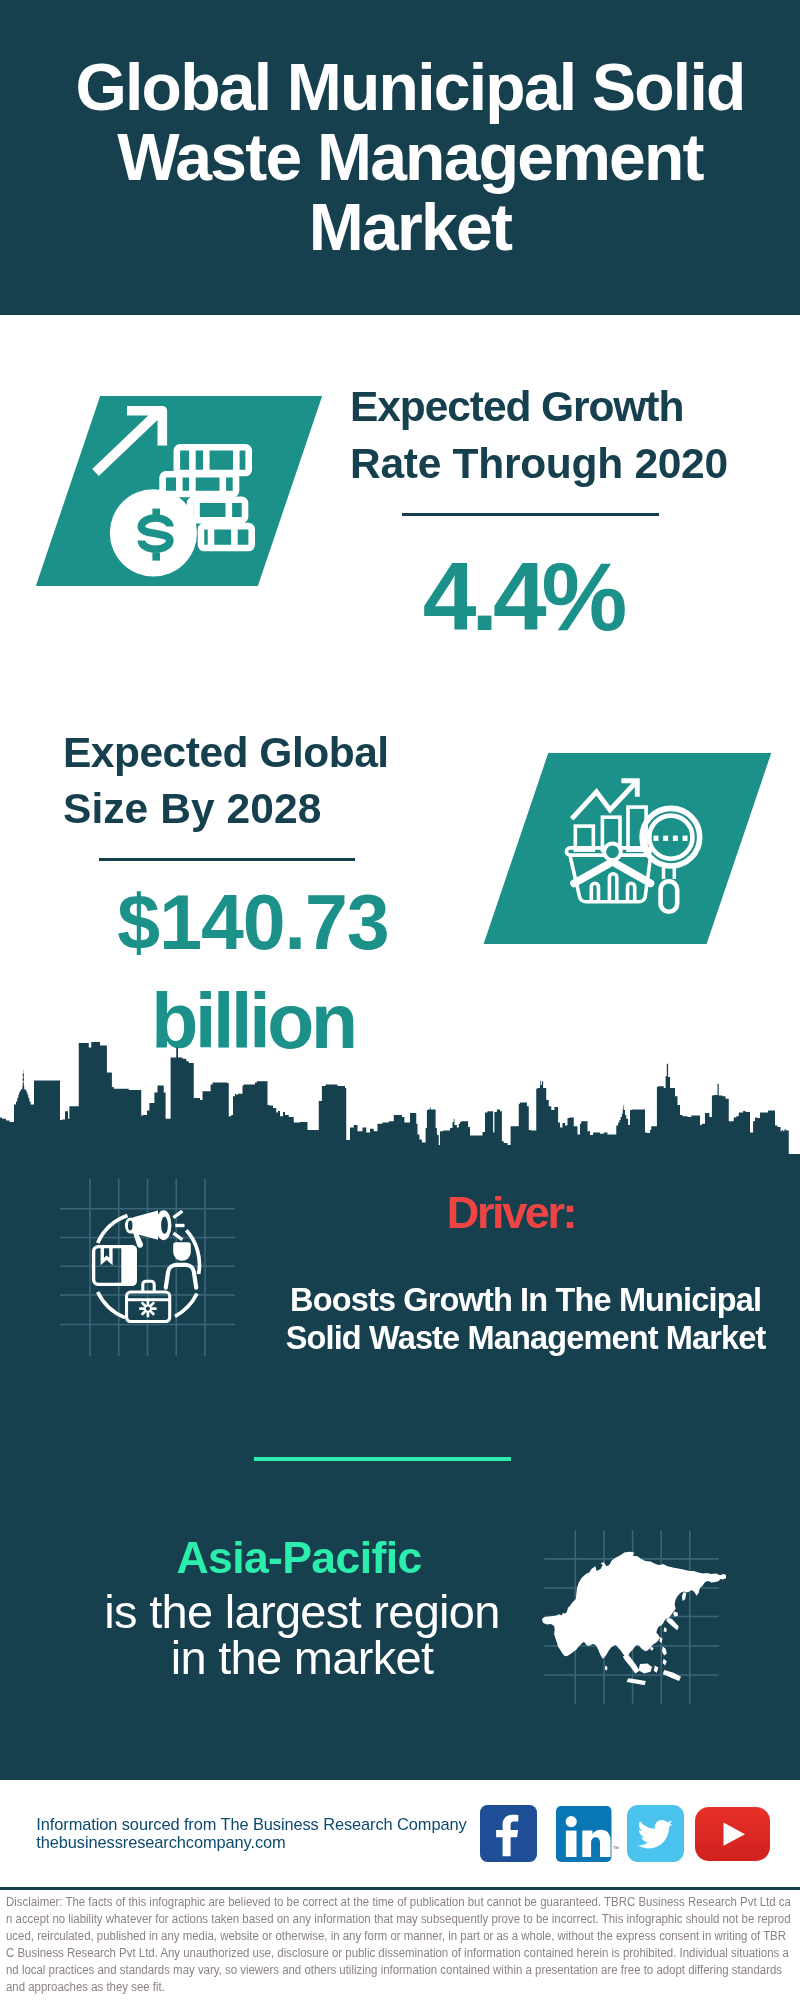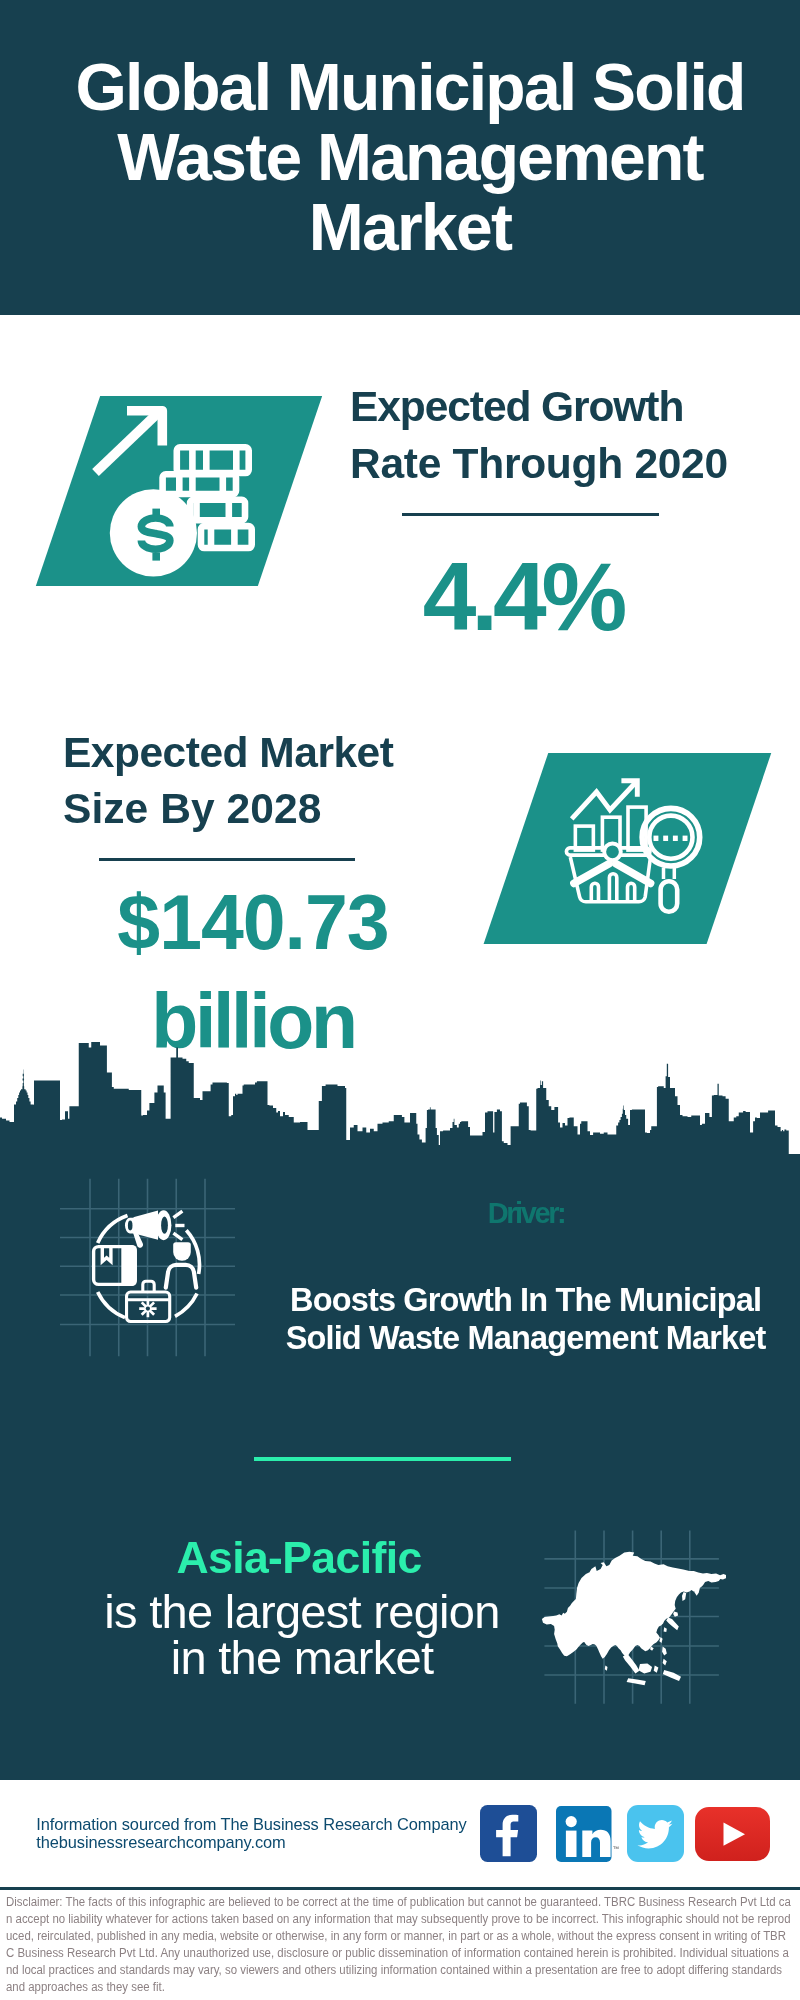--- a/index.html
+++ b/index.html
@@ -36,21 +36,21 @@
   
   .para{position:absolute;background:#1b9189;transform:skewX(-18.7deg);}
   #growth-badge{left:68px;top:395.5px;width:222px;height:190px;}
   #size-badge{left:515.5px;top:753px;width:222.5px;height:190.5px;}
 
   
   #dark-panel{left:0;top:1153.75px;width:800px;height:627px;background:#17404f;}
   #skyline{display:block;}
 
   
-  #driver-label{left:301px;top:1190.2px;width:450px;text-align:center;color:#0f766e;font-weight:700;font-size:29px;line-height:46px;letter-spacing:-2.4px;}
+  #driver-label{left:286px;top:1190.2px;width:450px;text-align:center;color:#ef4444;font-weight:700;font-size:45px;line-height:46px;letter-spacing:-2.4px;}
   #driver-text{left:265.6px;top:1245.2px;width:520px;text-align:center;color:#ffffff;font-weight:700;font-size:32.5px;line-height:37.3px;letter-spacing:-0.85px;}
   #mint-rule{left:254px;top:1456.5px;width:257px;height:4.5px;background:#2beeac;}
 
   
   #region-name{left:99px;top:1535.8px;width:400px;text-align:center;color:#2beeac;font-weight:700;font-size:44.5px;line-height:44.5px;letter-spacing:-0.6px;}
   #region-text{left:82px;top:1588.7px;width:440px;text-align:center;color:#ffffff;font-weight:400;font-size:47px;line-height:46px;letter-spacing:-0.7px;}
 
   
   #footer{left:0;top:1780px;width:800px;height:220px;background:#ffffff;}
   #source-block{left:36.3px;top:1814.8px;color:#0c4a6e;font-size:16.4px;line-height:18.6px;letter-spacing:-0.09px;}
@@ -93,21 +93,21 @@
     <path d="M169.85,526.6 A14.25,8.6 0 0 0 141.35,526.6 C141.35,531.6 148,532.3 155.6,533.6 C163.2,534.9 169.85,535.6 169.85,540.4 A14.25,8.8 0 0 1 141.35,540.4" fill="none" stroke="#1b9189" stroke-width="7.6" stroke-linecap="butt" stroke-linejoin="round"></path>
   </svg>
   <div id="growth-heading" class="stat-head abs" data-name="growth-heading">
     <span data-name="growth-heading-line-1">Expected Growth</span><br>
     <span data-name="growth-heading-line-2">Rate Through 2020</span>
   </div>
   <div id="growth-rule" class="rule abs" data-name="growth-divider"></div>
   <div id="growth-value" class="bigval abs" data-name="growth-rate-value">4.4%</div>
 
   <div id="size-heading" class="stat-head abs" data-name="market-size-heading">
-    <span data-name="market-size-heading-line-1">Expected Market</span><br>
+    <span data-name="market-size-heading-line-1">Expected Global</span><br>
     <span data-name="market-size-heading-line-2">Size By 2028</span>
   </div>
   <div id="size-rule" class="rule abs" data-name="market-size-divider"></div>
   <div id="size-value" class="bigval abs" data-name="market-size-value">
     <span class="amount" data-name="market-size-amount">$140.73</span><br>
     <span class="unit" data-name="market-size-unit">billion</span>
   </div>
   <div id="size-badge" class="para" data-name="market-size-icon-badge"></div>
   <svg id="size-icon" class="abs" data-name="market-research-icon" style="left:563px;top:775px;width:143px;height:145px" viewBox="563 775 143 145">
     <g data-name="trend-arrow" fill="none" stroke="#ffffff" stroke-width="4.9" stroke-linejoin="miter" stroke-linecap="butt">

